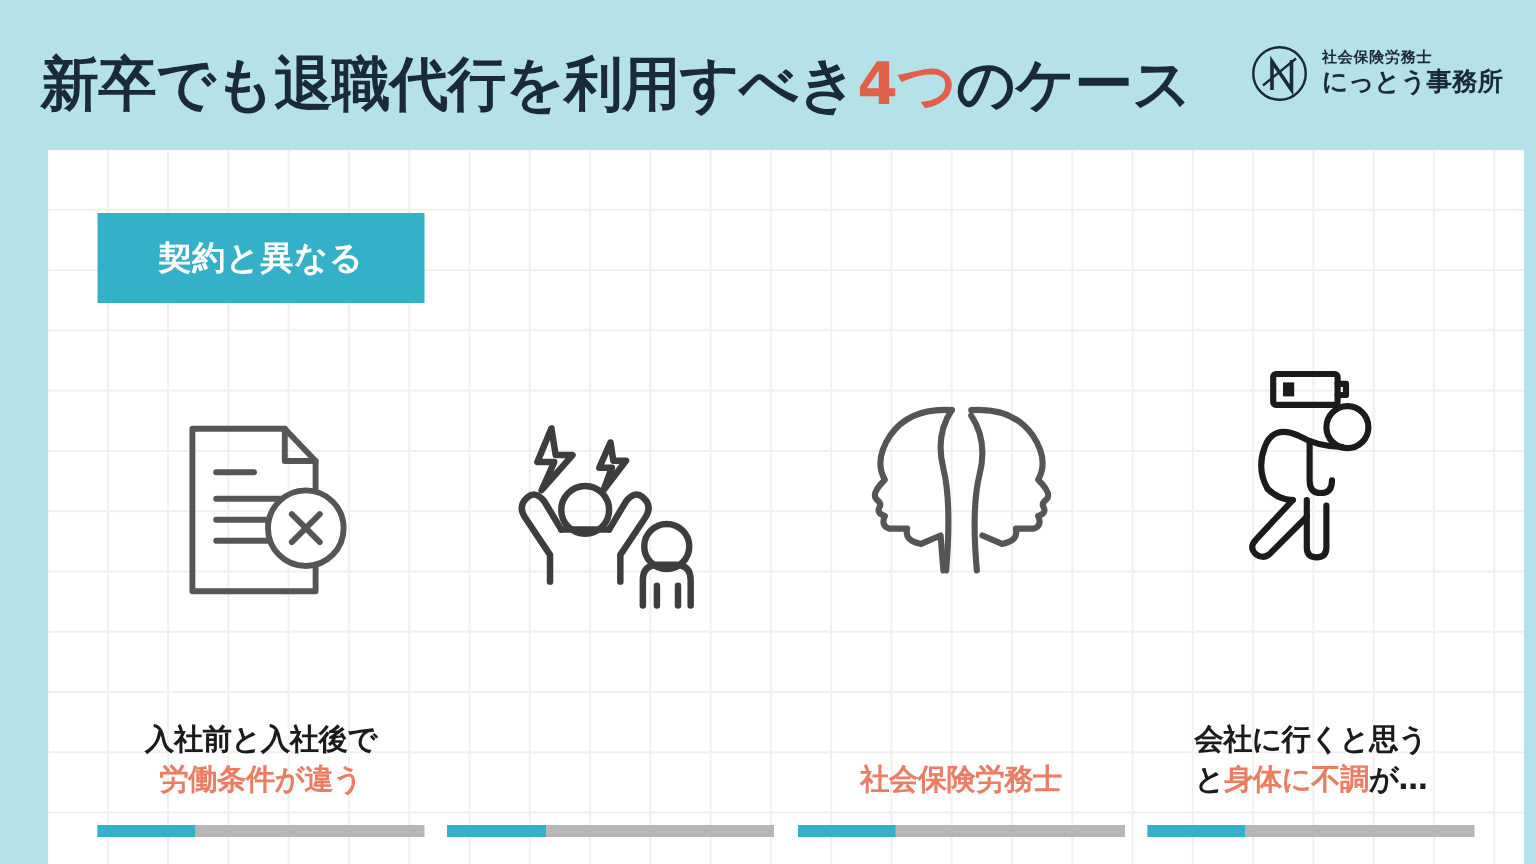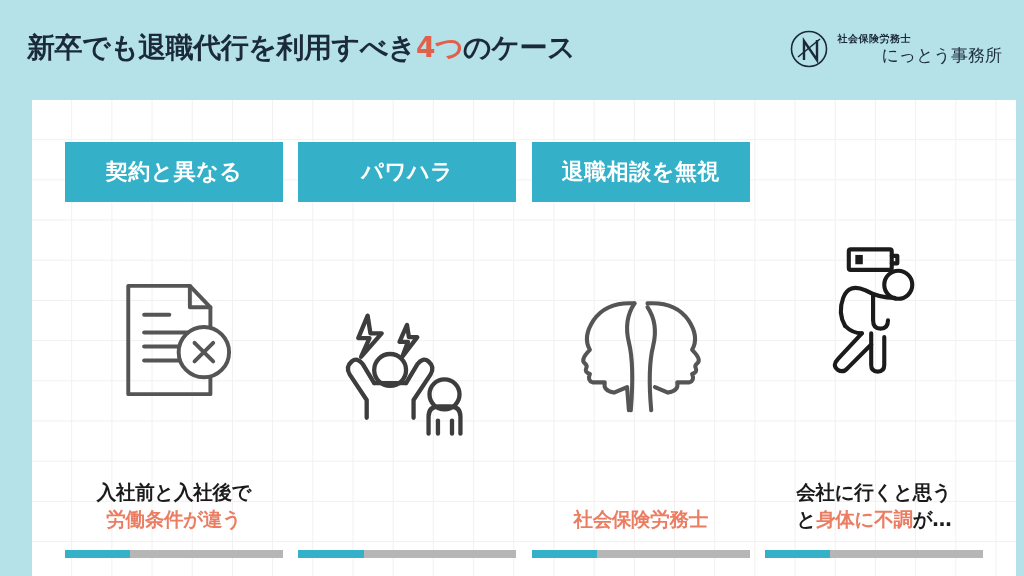--- a/index.html
+++ b/index.html
@@ -9,38 +9,38 @@
     overflow:hidden;
   }
   body { background:#b5e2e8; position:relative; }
 
   
   #header {
     position:absolute; left:0; top:0; width:1024px; height:110px;
   }
   #page-title {
     position:absolute; left:27px; top:29px;
-    font-size:28px; font-weight:700; letter-spacing:-0.5px;
+    font-size:39px; font-weight:700; letter-spacing:-0.5px;
     color:#1b2a38; white-space:nowrap;
   }
   #page-title .accent { color:#e1604a; }
 
   
   #logo {
     position:absolute; right:22px; top:27px;
     display:flex; align-items:center; gap:6px;
   }
   #logo-mark { width:44px; height:44px; flex:0 0 auto; }
   #logo-text { display:flex; flex-direction:column; line-height:1; }
   #logo-sub {
     font-size:10px; font-weight:700; color:#1b2a38;
     letter-spacing:0.5px; margin-bottom:3px;
   }
   #logo-name {
-    font-size:17px; font-weight:400; color:#1b2a38; letter-spacing:0px;margin-left:44px;
+    font-size:17px; font-weight:700; color:#1b2a38; letter-spacing:0px;
   }
 
   
   #panel {
     position:absolute; left:20px; top:100px;
     width:984px; height:486px;
     background:#ffffff;
     background-image:
       linear-gradient(to right, #f1f0ee 1px, transparent 1px),
       linear-gradient(to bottom, #f1f0ee 1px, transparent 1px);
@@ -136,42 +136,40 @@
       <div class="card-caption">
         <div><span>入社前と入社後で</span><span class="accent"></span></div>
         <div><span></span><span class="accent">労働条件が違う</span><span></span></div>
       </div>
       <div class="progress-track">
         <div class="progress-fill" style="width:30%"></div>
       </div>
     </div>
 
     <div class="card">
-      <div class="card-header">パワハラ</div>
       <div class="card-icon">
         <svg viewBox="0 0 160 150" width="150" height="141" fill="none" stroke="#3d3d3d" stroke-width="4.6" stroke-linecap="round" stroke-linejoin="round">
           <path d="M38 10 L28 34 H40 L31 54 L53 29 H41 Z"></path>
           <path d="M80 20 L72 38 H81 L75 54 L91 33 H82 Z"></path>
           <circle cx="62" cy="68" r="17"></circle>
           <path d="M45 82 L33 62 Q27 54 21 59 Q14 65 19 73 L37 100 V119"></path>
           <path d="M79 82 L91 62 Q97 54 103 59 Q110 65 105 73 L87 100 V119"></path>
           <path d="M45 82 L79 82"></path>
           <circle cx="120" cy="94" r="16"></circle>
           <path d="M103 136 V118 Q103 107 114 107 H126 Q137 107 137 118 V136"></path>
           <path d="M113 122 V136"></path>
           <path d="M128 122 V136"></path>
         </svg>
       </div>
       <div class="progress-track">
         <div class="progress-fill" style="width:30%"></div>
       </div>
     </div>
 
     <div class="card">
-      <div class="card-header">退職相談を無視</div>
       <div class="card-icon">
         <svg viewBox="0 0 170 130" width="158" height="121" fill="none" stroke="#555555" stroke-width="4.4" stroke-linecap="round" stroke-linejoin="round">
           <path d="M78 10 Q48 8 34 28 Q22 46 30 60 Q20 70 24 74 Q28 77 26 80 Q24 84 30 86 Q27 93 33 95 L46 95 Q44 104 56 106 L70 100 L72 125"></path>
           <path d="M92 10 Q122 8 136 28 Q148 46 140 60 Q150 70 146 74 Q142 77 144 80 Q146 84 140 86 Q143 93 137 95 L124 95 Q126 104 114 106 L100 100"></path>
           <path d="M78 10 Q66 28 72 52 Q78 76 74 125"></path>
           <path d="M92 14 Q104 32 98 56 Q92 80 96 125"></path>
         </svg>
       </div>
       <div class="card-caption">
         <div><span></span><span class="accent">社会保険労務士</span><span></span></div>

